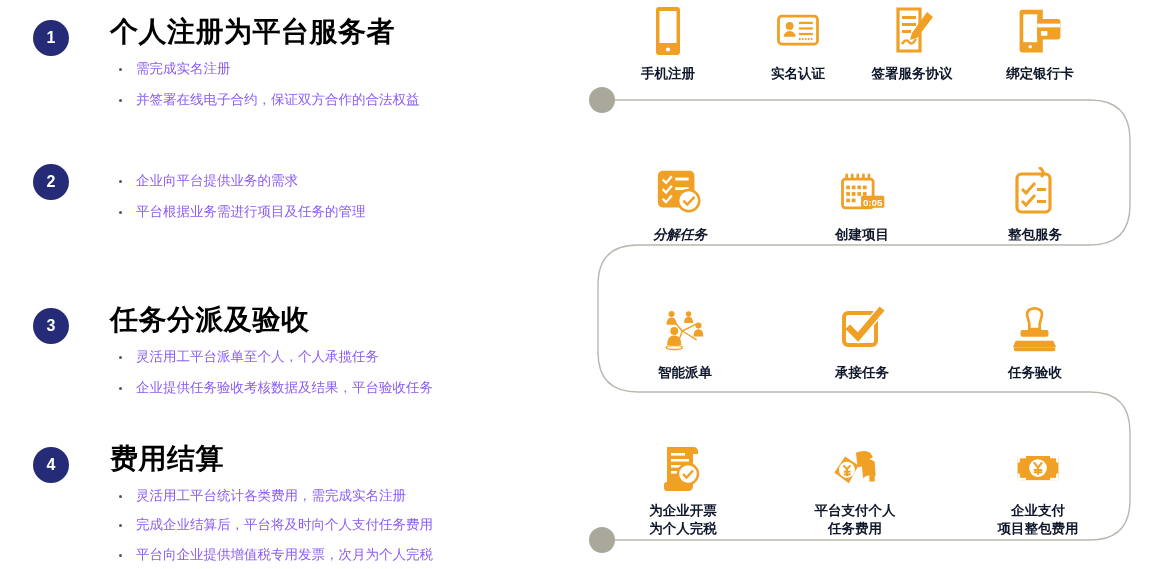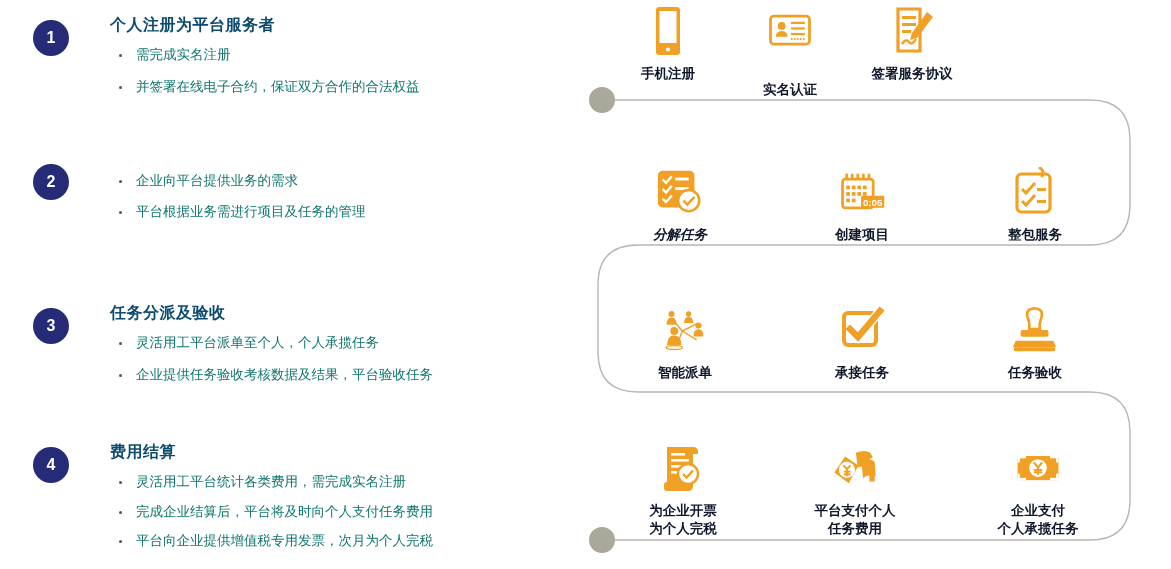--- a/index.html
+++ b/index.html
@@ -24,31 +24,31 @@
   .step-num{
     position:absolute;left:33px;top:4px;
     width:36px;height:36px;border-radius:50%;
     background:#252b76;color:#ffffff;
     font-size:16px;font-weight:bold;
     display:flex;align-items:center;justify-content:center;
     line-height:1;
   }
   .step-body{margin-left:110px;}
   .step-title{
-    color:#0c4a6e;
-    font-size:16px;font-weight:bold;
+    color:#000000;
+    font-size:28px;font-weight:bold;
     letter-spacing:.5px;
     line-height:1.15;
     margin:0 0 4px 0;
     white-space:nowrap;
   }
   .bullets{list-style:none;margin:12px 0 0 0;padding:0;}
   .bullet{
     position:relative;
-    color:#0f766e;
+    color:#8b5cf6;
     font-size:13.5px;
     line-height:1.35;
     padding-left:26px;
     margin-bottom:13px;
     white-space:nowrap;
   }
   .bullet::before{
     content:"";
     position:absolute;left:9px;top:8px;
     width:3px;height:3px;border-radius:50%;
@@ -158,21 +158,21 @@
       <div class="glyph">
         <svg width="46" height="52" viewBox="0 0 46 52">
           <rect x="11" y="1" width="24" height="48" rx="3" fill="#f0a024"></rect>
           <rect x="14.5" y="5" width="17" height="32" fill="#ffffff"></rect>
           <circle cx="23" cy="43.5" r="2.1" fill="#ffffff"></circle>
         </svg>
       </div>
       <div class="caption">手机注册</div>
     </div>
 
-    <div class="node" style="left:150px;top:6px;gap:16px;">
+    <div class="node" style="left:158px;top:6px;">
       <div class="glyph">
         <svg width="56" height="52" viewBox="0 0 56 52">
           <rect x="7" y="9" width="42" height="30" rx="3.5" fill="none" stroke="#f0a024" stroke-width="3"></rect>
           <circle cx="19" cy="19.5" r="4.2" fill="#f0a024"></circle>
           <path d="M12.5 31 a6.5 6 0 0 1 13 0 z" fill="#f0a024"></path>
           <rect x="29" y="15" width="15" height="2.4" fill="#f0a024"></rect>
           <rect x="29" y="21" width="15" height="2.4" fill="#f0a024"></rect>
           <rect x="29" y="27" width="15" height="2.4" fill="#f0a024"></rect>
           <g fill="#f0a024">
             <rect x="29" y="32.5" width="1.8" height="2.2"></rect>
@@ -193,20 +193,33 @@
           <rect x="16" y="10" width="14" height="3" fill="#f0a024"></rect>
           <rect x="16" y="17" width="14" height="3" fill="#f0a024"></rect>
           <rect x="16" y="24" width="9" height="3" fill="#f0a024"></rect>
           <path d="M16 38 q4 -6 7 -2 q3 4 7 -3" fill="none" stroke="#f0a024" stroke-width="2.4"></path>
           <path d="M41 6 l6 5 l-16 21 l-7 2 l2 -7 z" fill="#f0a024"></path>
         </svg>
       </div>
       <div class="caption">签署服务协议</div>
     </div>
 
+    <div class="node" style="left:400px;top:6px;">
+      <div class="glyph">
+        <svg width="56" height="52" viewBox="0 0 56 52">
+          <path d="M9 2 h22 v46 h-22 a3 3 0 0 1 -3 -3 v-40 a3 3 0 0 1 3 -3 z" fill="#f0a024"></path>
+          <rect x="10" y="7" width="15" height="30" fill="#ffffff"></rect>
+          <circle cx="17.5" cy="42" r="1.9" fill="#ffffff"></circle>
+          <rect x="25" y="12" width="25" height="22" rx="2.5" fill="#f0a024"></rect>
+          <rect x="25" y="17" width="25" height="4" fill="#ffffff"></rect>
+          <rect x="29" y="25" width="7" height="5" rx="1" fill="#ffffff"></rect>
+        </svg>
+      </div>
+      <div class="caption">绑定银行卡</div>
+    </div>
 
     <div class="node" style="left:40px;top:167px;font-style:italic;">
       <div class="glyph">
         <svg width="54" height="52" viewBox="0 0 54 52">
           <rect x="4" y="3" width="38" height="38" rx="5" fill="#f0a024"></rect>
           <path d="M9 12 l3.5 3.5 l6 -7" fill="none" stroke="#ffffff" stroke-width="2.4"></path>
           <path d="M9 22 l3.5 3.5 l6 -7" fill="none" stroke="#ffffff" stroke-width="2.4"></path>
           <path d="M9 32 l3.5 3.5 l6 -7" fill="none" stroke="#ffffff" stroke-width="2.4"></path>
           <rect x="22" y="10" width="14" height="3" fill="#ffffff"></rect>
           <rect x="22" y="20" width="14" height="3" fill="#ffffff"></rect>
@@ -359,17 +372,17 @@
           <circle cx="28" cy="25" r="9.5" fill="#ffffff"></circle>
           <g stroke="#f0a024" stroke-width="2.2" fill="none" stroke-linecap="round">
             <path d="M24 19.5 l4 5 l4 -5"></path>
             <path d="M28 24.5 v7"></path>
             <path d="M24.3 27 h7.4"></path>
             <path d="M24.3 29.6 h7.4"></path>
           </g>
         </svg>
       </div>
       <div class="caption">企业支付
-个人承揽任务</div>
+项目整包费用</div>
     </div>
 
   </div>
 </div>
 
 </body></html>

